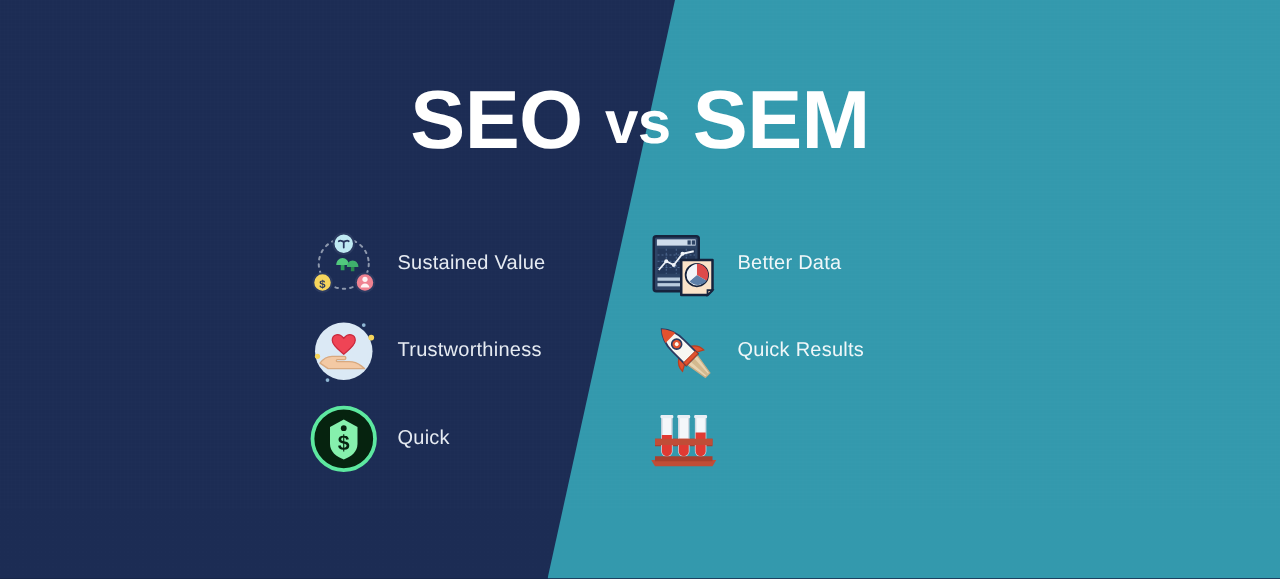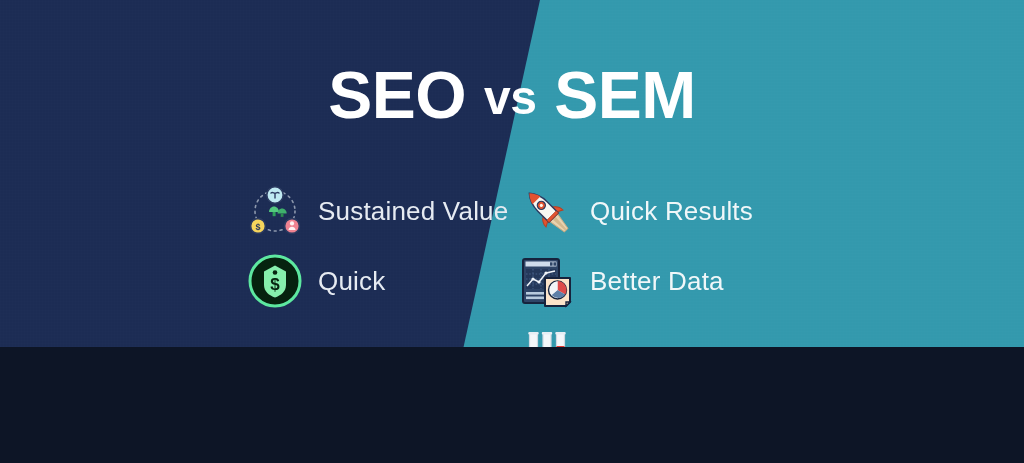--- a/index.html
+++ b/index.html
@@ -6,21 +6,21 @@
     margin: 0;
     padding: 0;
     background: #0d1526;
   }
   body {
     font-family: "Liberation Sans", sans-serif;
   }
   .canvas {
     position: relative;
     width: 1024px;
-    height: 347px;
+    height: 463px;
     overflow: hidden;
     background: #1c2c54;
   }
   
   .bg-left {
     position: absolute;
     inset: 0;
     background: #1c2c54;
   }
   .bg-right {
@@ -78,21 +78,21 @@
   .feature .ico {
     width: 58px;
     height: 58px;
     flex: 0 0 58px;
     position: relative;
     display: block;
   }
   .feature .ico svg { display: block; width: 58px; height: 58px; }
   .feature .lbl {
     margin-left: 14px;
-    font-size: 26px;
+    font-size: 16px;
     color: #e6ebf2;
     white-space: nowrap;
     font-weight: 400;
     letter-spacing: .2px;
   }
   .col-right .lbl { color: #f0f7f9; }
 </style>
 </head>
 <body>
 
@@ -129,61 +129,56 @@
           <text x="12" y="48" font-family="Liberation Sans, sans-serif" font-size="9" font-weight="bold" fill="#2b3a60" text-anchor="middle">$</text>
 
           <circle cx="46" cy="44" r="7.4" fill="#ef8291" stroke="#2b3a60" stroke-width="1.6"></circle>
           <circle cx="46" cy="41.4" r="2.1" fill="#fdf2f3"></circle>
           <path d="M42.4 48c.5-2.3 1.9-3.3 3.6-3.3s3.1 1 3.6 3.3z" fill="#fdf2f3"></path>
         </svg>
       </span>
       <span class="lbl">Sustained Value</span>
     </div>
 
+    <div class="feature">
+      <span class="ico">
+        <svg viewBox="0 0 58 58">
+          <circle cx="29" cy="29" r="23" fill="#dbe9f5"></circle>
+
+          <path d="M29 26.6c-3.6-4.6-9.2-3.2-9.2 1.6 0 4 5 7.6 9.2 11.2
+                   4.2-3.6 9.2-7.2 9.2-11.2 0-4.8-5.6-6.2-9.2-1.6z" transform="translate(0,-8) scale(1,1)" fill="#ef4455" stroke="#c9293d" stroke-width="1"></path>
+
+          <path d="M10 38.5c2.6-3.4 6-5.4 9.6-5.4h9.8c1.7 0 1.7 2.6 0 2.6h-5.6
+                   c-1 0-1 1.6 0 1.6h9.4c3.6 0 7 1.2 9.8 3.4l2.6 2.2
+                   H16.5z" fill="#f3c9a4" stroke="#d8a97f" stroke-width="1.1" stroke-linejoin="round"></path>
+
+          <circle cx="51" cy="18" r="2.3" fill="#f6d55c"></circle>
+          <circle cx="8" cy="33" r="2.1" fill="#f6d55c"></circle>
+          <circle cx="45" cy="8" r="1.5" fill="#8fb7d4"></circle>
+          <circle cx="16" cy="52" r="1.5" fill="#8fb7d4"></circle>
+        </svg>
+      </span>
+      <span class="lbl">Trustworthiness</span>
+    </div>
 
     <div class="feature">
       <span class="ico">
         <svg viewBox="0 0 58 58">
           <circle cx="29" cy="29" r="25" fill="#06230f" stroke="#5de8a0" stroke-width="3"></circle>
           <path d="M29 13.5l11 6v13.5c0 6.5-5.2 10.5-11 12.5-5.8-2-11-6-11-12.5V19.5z" fill="#86f0ad"></path>
           <circle cx="29" cy="20.5" r="2.3" fill="#06230f"></circle>
           <text x="29" y="38" font-family="Liberation Sans, sans-serif" font-size="17" font-weight="bold" fill="#06230f" text-anchor="middle">$</text>
         </svg>
       </span>
       <span class="lbl">Quick</span>
     </div>
 
   </div>
 
   <div class="col col-right">
-
-    <div class="feature">
-      <span class="ico">
-        <svg viewBox="0 0 58 58">
-          <g transform="rotate(-45 29 29)">
-
-            <path d="M23.5 38h11l-3 18h-5z" fill="#e8d3b0" stroke="#c9ad84" stroke-width="1"></path>
-            <path d="M27 38h4l-1 18h-2z" fill="#d3b98f"></path>
-
-            <path d="M22.5 30c-4 2.6-5.6 6-5.5 9.6l6.3-3.4z" fill="#e2522f" stroke="#b93f20" stroke-width="1"></path>
-            <path d="M35.5 30c4 2.6 5.6 6 5.5 9.6l-6.3-3.4z" fill="#e2522f" stroke="#b93f20" stroke-width="1"></path>
-
-            <path d="M29 4c4.6 5 6.6 11.4 6.6 18.6v15.8H22.4V22.6C22.4 15.4 24.4 9 29 4z" fill="#f7f7f2" stroke="#2b3a60" stroke-width="1.4"></path>
-
-            <path d="M29 4c2.7 2.9 4.5 6.3 5.6 10H23.4c1.1-3.7 2.9-7.1 5.6-10z" fill="#e2522f"></path>
-
-            <circle cx="29" cy="21" r="4" fill="#e2522f" stroke="#2b3a60" stroke-width="1.3"></circle>
-            <circle cx="29" cy="21" r="1.6" fill="#fdf5ea"></circle>
-
-            <path d="M22.4 35.5h13.2v3H22.4z" fill="#e2522f" stroke="#b93f20" stroke-width=".8"></path>
-          </g>
-        </svg>
-      </span>
-      <span class="lbl">Quick Results</span>
-    </div>
 
     <div class="feature">
       <span class="ico">
         <svg viewBox="0 0 58 58">
 
           <rect x="5" y="7" width="36" height="44" rx="2" fill="#2e4466" stroke="#16233d" stroke-width="2"></rect>
           <rect x="7.5" y="9.5" width="31" height="5" fill="#cfdceb"></rect>
           <rect x="32" y="10.3" width="2.6" height="3.4" fill="#2e4466"></rect>
           <rect x="35.4" y="10.3" width="2.6" height="3.4" fill="#2e4466"></rect>
 
@@ -212,20 +207,45 @@
           <path d="M39.5 38l7.8 4.5A9 9 0 0 1 33.6 43z" fill="#5e7fa8"></path>
           <path d="M39.5 38l-5.9 5a9 9 0 0 1 5.9-14z" fill="#f2f4f8"></path>
         </svg>
       </span>
       <span class="lbl">Better Data</span>
     </div>
 
     <div class="feature">
       <span class="ico">
         <svg viewBox="0 0 58 58">
+          <g transform="rotate(-45 29 29)">
+
+            <path d="M23.5 38h11l-3 18h-5z" fill="#e8d3b0" stroke="#c9ad84" stroke-width="1"></path>
+            <path d="M27 38h4l-1 18h-2z" fill="#d3b98f"></path>
+
+            <path d="M22.5 30c-4 2.6-5.6 6-5.5 9.6l6.3-3.4z" fill="#e2522f" stroke="#b93f20" stroke-width="1"></path>
+            <path d="M35.5 30c4 2.6 5.6 6 5.5 9.6l-6.3-3.4z" fill="#e2522f" stroke="#b93f20" stroke-width="1"></path>
+
+            <path d="M29 4c4.6 5 6.6 11.4 6.6 18.6v15.8H22.4V22.6C22.4 15.4 24.4 9 29 4z" fill="#f7f7f2" stroke="#2b3a60" stroke-width="1.4"></path>
+
+            <path d="M29 4c2.7 2.9 4.5 6.3 5.6 10H23.4c1.1-3.7 2.9-7.1 5.6-10z" fill="#e2522f"></path>
+
+            <circle cx="29" cy="21" r="4" fill="#e2522f" stroke="#2b3a60" stroke-width="1.3"></circle>
+            <circle cx="29" cy="21" r="1.6" fill="#fdf5ea"></circle>
+
+            <path d="M22.4 35.5h13.2v3H22.4z" fill="#e2522f" stroke="#b93f20" stroke-width=".8"></path>
+          </g>
+        </svg>
+      </span>
+      <span class="lbl">Quick Results</span>
+    </div>
+
+    <div class="feature">
+      <span class="ico">
+        <svg viewBox="0 0 58 58">
 
           <rect x="6" y="29" width="46" height="6" fill="#a8402f"></rect>
 
           <g>
             <path d="M11.5 11h8v28a4 4 0 0 1-8 0z" fill="#f4f7fa" stroke="#cfd9e2" stroke-width="1.2"></path>
             <path d="M11.5 26h8v13a4 4 0 0 1-8 0z" fill="#e03a33"></path>
             <rect x="10.3" y="10" width="10.4" height="2.6" rx="1.1" fill="#e8eef4"></rect>
           </g>
           <g>
             <path d="M25 11h8v28a4 4 0 0 1-8 0z" fill="#f4f7fa" stroke="#cfd9e2" stroke-width="1.2"></path>

